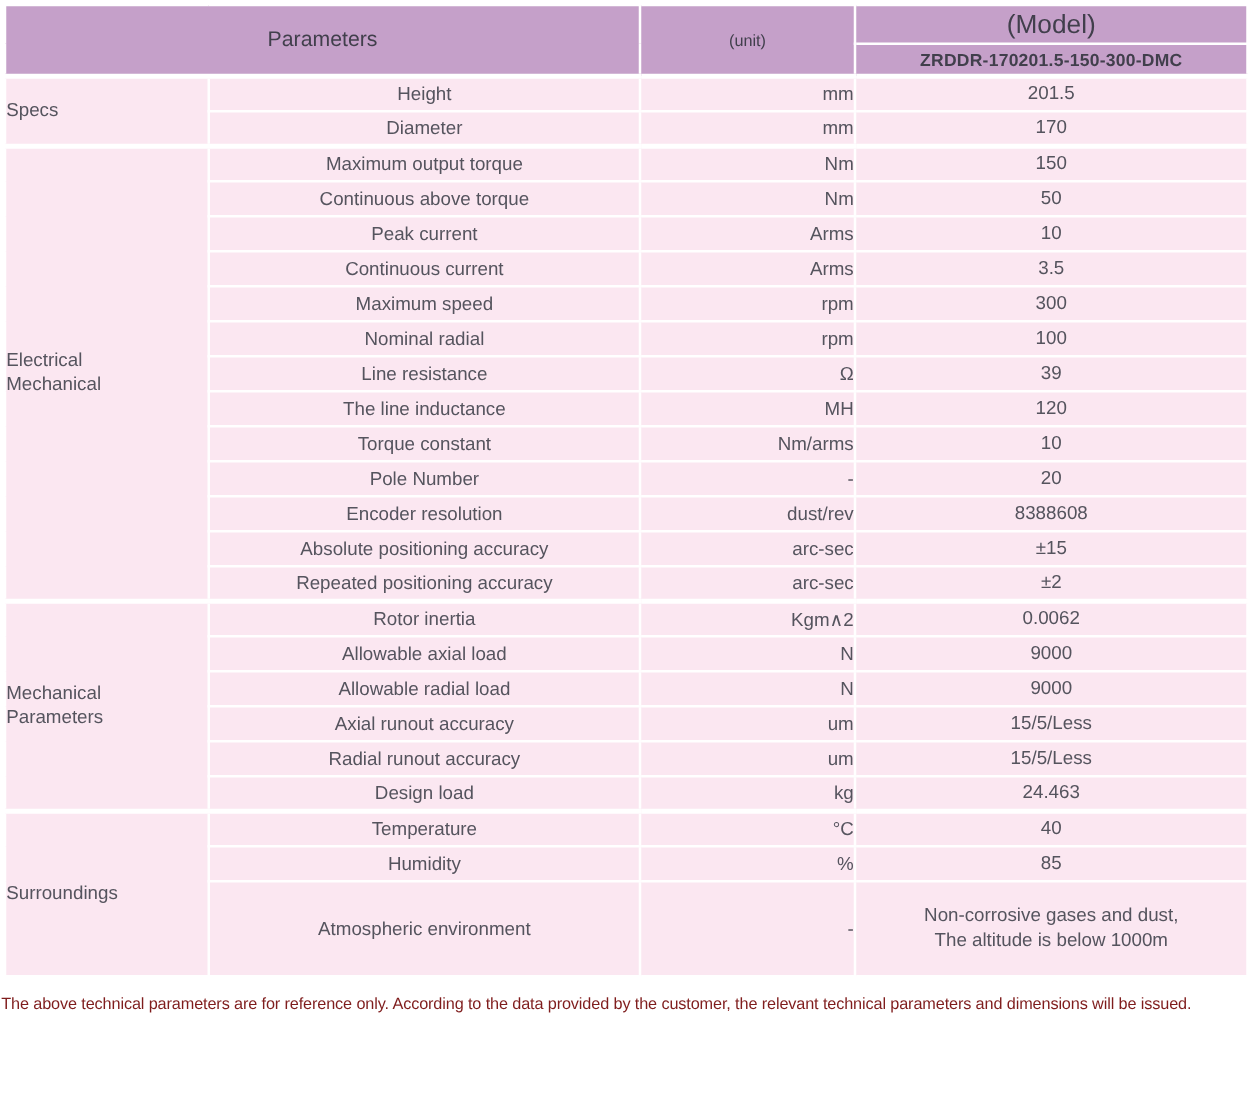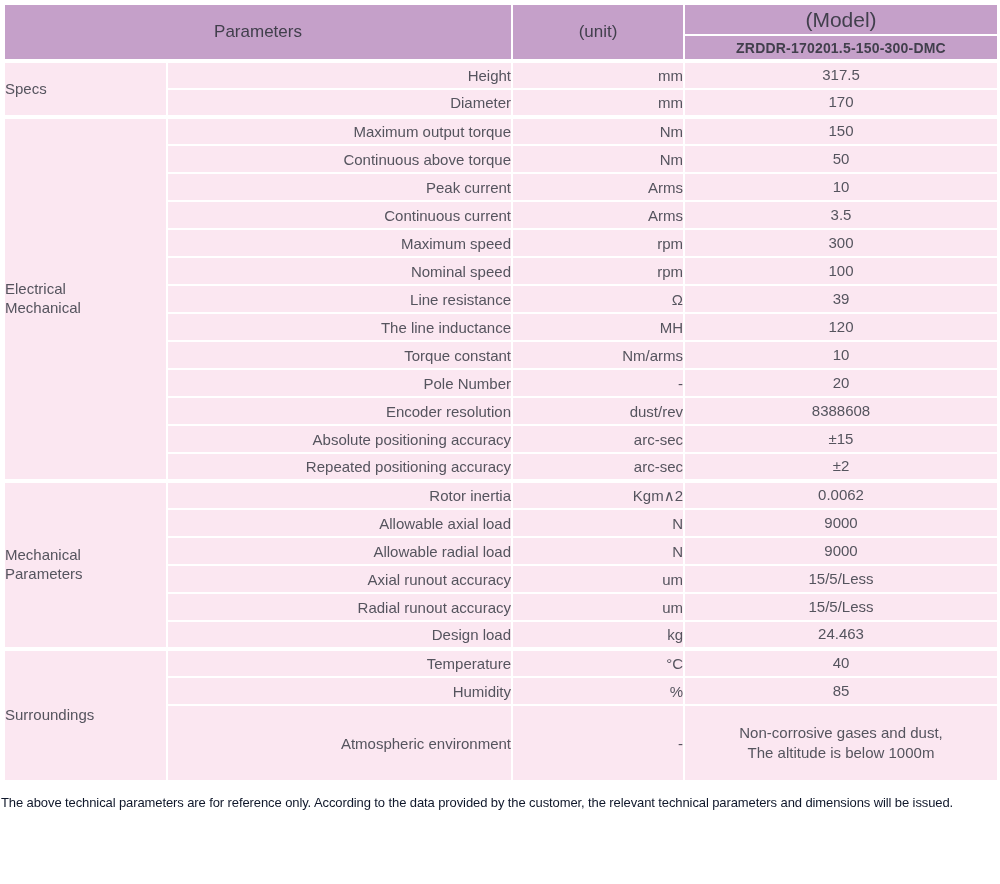--- a/index.html
+++ b/index.html
@@ -30,49 +30,49 @@
   }
 
   
   .spec-table thead th {
     background: #c5a0c9;
     color: #413f4c;
     text-align: center;
     vertical-align: middle;
   }
   th.h-params { font-size: 17px; height: 57px; }
-  th.h-unit   { font-size: 17px; }
+  th.h-unit   { font-size: 13px; }
   th.h-model  { font-size: 21px; height: 29px; }
   th.h-model-value { font-size: 14px; height: 24px; letter-spacing: 0.2px; font-weight: bold; }
 
   
   .spec-table tbody td {
     background: #fbe7f1;
     height: 28px;
     vertical-align: middle;
   }
   td.group-cell {
     text-align: left;
     white-space: pre-line;
     line-height: 1.25;
   }
-  td.param-cell { text-align: right; }
+  td.param-cell { text-align: center; }
   td.unit-cell  { text-align: right; }
   td.value-cell { text-align: center; white-space: pre-line; line-height: 1.35; }
 
   tr.section-start td { border-top: 4px solid #ffffff; }
   tr.tall-row td { height: 76px; }
 
   
   .footer-note {
     margin-top: 13px;
     padding-left: 1px;
     width: 932px;
     font-size: 13px;
-    color: #0f172a;
+    color: #7f1d1d;
     white-space: nowrap;
     letter-spacing: -0.1px;
   }
 </style>
 </head>
 <body>
 
 <div class="table-wrap">
   <table class="spec-table">
     <colgroup>
@@ -89,21 +89,21 @@
       </tr>
       <tr>
         <th class="h-model-value">ZRDDR-170201.5-150-300-DMC</th>
       </tr>
     </thead>
     <tbody>
         <tr class="section-start">
           <td class="group-cell" rowspan="2">Specs</td>
           <td class="param-cell">Height</td>
           <td class="unit-cell">mm</td>
-          <td class="value-cell">317.5</td>
+          <td class="value-cell">201.5</td>
         </tr>
         <tr>
           <td class="param-cell">Diameter</td>
           <td class="unit-cell">mm</td>
           <td class="value-cell">170</td>
         </tr>
         <tr class="section-start">
           <td class="group-cell" rowspan="13">Electrical
 Mechanical</td>
           <td class="param-cell">Maximum output torque</td>
@@ -124,21 +124,21 @@
           <td class="param-cell">Continuous current</td>
           <td class="unit-cell">Arms</td>
           <td class="value-cell">3.5</td>
         </tr>
         <tr>
           <td class="param-cell">Maximum speed</td>
           <td class="unit-cell">rpm</td>
           <td class="value-cell">300</td>
         </tr>
         <tr>
-          <td class="param-cell">Nominal speed</td>
+          <td class="param-cell">Nominal radial</td>
           <td class="unit-cell">rpm</td>
           <td class="value-cell">100</td>
         </tr>
         <tr>
           <td class="param-cell">Line resistance</td>
           <td class="unit-cell">Ω</td>
           <td class="value-cell">39</td>
         </tr>
         <tr>
           <td class="param-cell">The line inductance</td>

